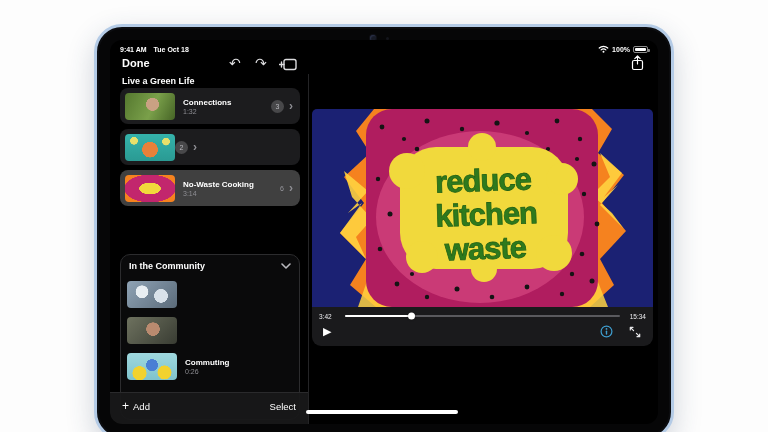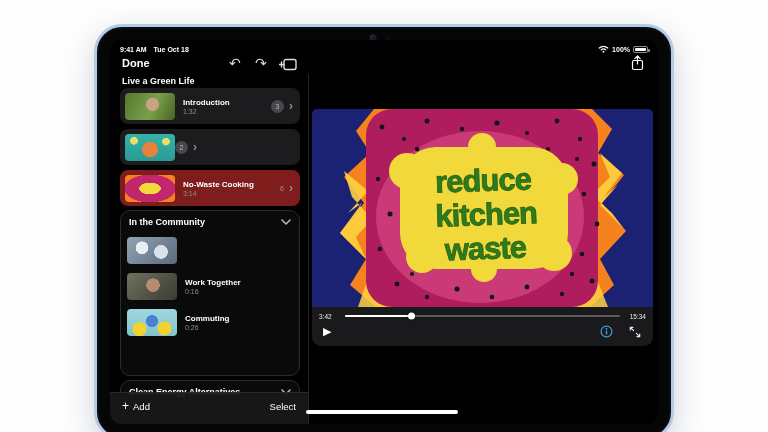--- a/index.html
+++ b/index.html
@@ -44,34 +44,34 @@
   .tb-redo { left:145px; }
   .tb-add  { left:169px; top:18px; }
   .tb-share { position:absolute; top:15px; left:521px; background:none; border:none; cursor:pointer; }
 
   
   .divider { position:absolute; left:198px; top:34px; bottom:0; width:1px; background:#242426; }
   .sec-title { position:absolute; left:12px; font-size:9px; font-weight:bold; color:#fff; }
 
   .card { position:absolute; left:10px; width:180px; height:36px; background:#1c1c1e;
           border-radius:8px; display:flex; align-items:center; cursor:pointer; }
-  .card.selected { background:#7f1d1d; }
+  .card.selected { background:#404040; }
   .thumb { width:50px; height:27px; border-radius:4px; margin-left:5px; flex:none;
            background:#333; overflow:hidden; }
   .meta { margin-left:8px; flex:1; min-width:0; }
   .v-title { font-size:8px; font-weight:bold; color:#fff; white-space:nowrap; }
   .v-dur { font-size:7px; color:#8e8e93; margin-top:1px; }
   .badge { width:13px; height:13px; border-radius:50%; background:#48484a; color:#b9b9be;
            font-size:7px; display:flex; align-items:center; justify-content:center; flex:none; }
   .badge.plain { background:none; color:#98989e; width:auto; }
   .chev { color:#8e8e93; font-size:12px; font-weight:bold; margin:0 7px 0 5px; flex:none;
           line-height:10px; }
 
   .group { position:absolute; left:10px; width:180px; border:1px solid #2c2c2e;
-           border-radius:10px; background:#0a0a0b; }
+           border-radius:10px; background:#0a0a0b;margin-top:44px; }
   .group-head { height:21px; display:flex; align-items:center; justify-content:space-between;
                 padding:0 8px; cursor:pointer; }
   .group-head .sec-label { font-size:9px; font-weight:bold; color:#fff; }
   .flat-item { height:36px; display:flex; align-items:center; cursor:pointer; padding-left:1px; }
 
   .side-footer { position:absolute; left:0; top:352px; width:198px; height:32px;
                  background:rgba(24,24,26,.94); border-top:1px solid #2a2a2c;
                  display:flex; align-items:flex-start; justify-content:space-between;
                  padding:8px 12px 0 12px; }
   .add-btn, .select-btn { background:none; border:none; color:#fff; font-size:9.5px;
@@ -171,21 +171,21 @@
         </svg>
       </button>
 
       <div class="divider"></div>
 
       <div class="sec-title" style="top:36px;">Live a Green Life</div>
 
       <div class="card" style="top:48px;">
         <div class="thumb th-intro"></div>
         <div class="meta">
-          <div class="v-title">Introduction</div>
+          <div class="v-title">Connections</div>
           <div class="v-dur">1:32</div>
         </div>
         <div class="badge">3</div>
         <div class="chev">›</div>
       </div>
 
       <div class="card" style="top:89px;">
         <div class="thumb th-repair"></div>
         <div class="badge">2</div>
         <div class="chev">›</div>
@@ -206,24 +206,20 @@
           <span class="sec-label">In the Community</span>
           <svg width="10" height="6" viewBox="0 0 10 6">
             <polyline points="1,1 5,5 9,1" stroke="#b9b9be" stroke-width="1.6" fill="none" stroke-linecap="round" stroke-linejoin="round"></polyline>
           </svg>
         </div>
         <div class="flat-item">
           <div class="thumb th-connect"></div>
         </div>
         <div class="flat-item">
           <div class="thumb th-work"></div>
-          <div class="meta">
-            <div class="v-title">Work Together</div>
-            <div class="v-dur">0:16</div>
-          </div>
         </div>
         <div class="flat-item">
           <div class="thumb th-commute"></div>
           <div class="meta">
             <div class="v-title">Commuting</div>
             <div class="v-dur">0:26</div>
           </div>
         </div>
       </div>
 

